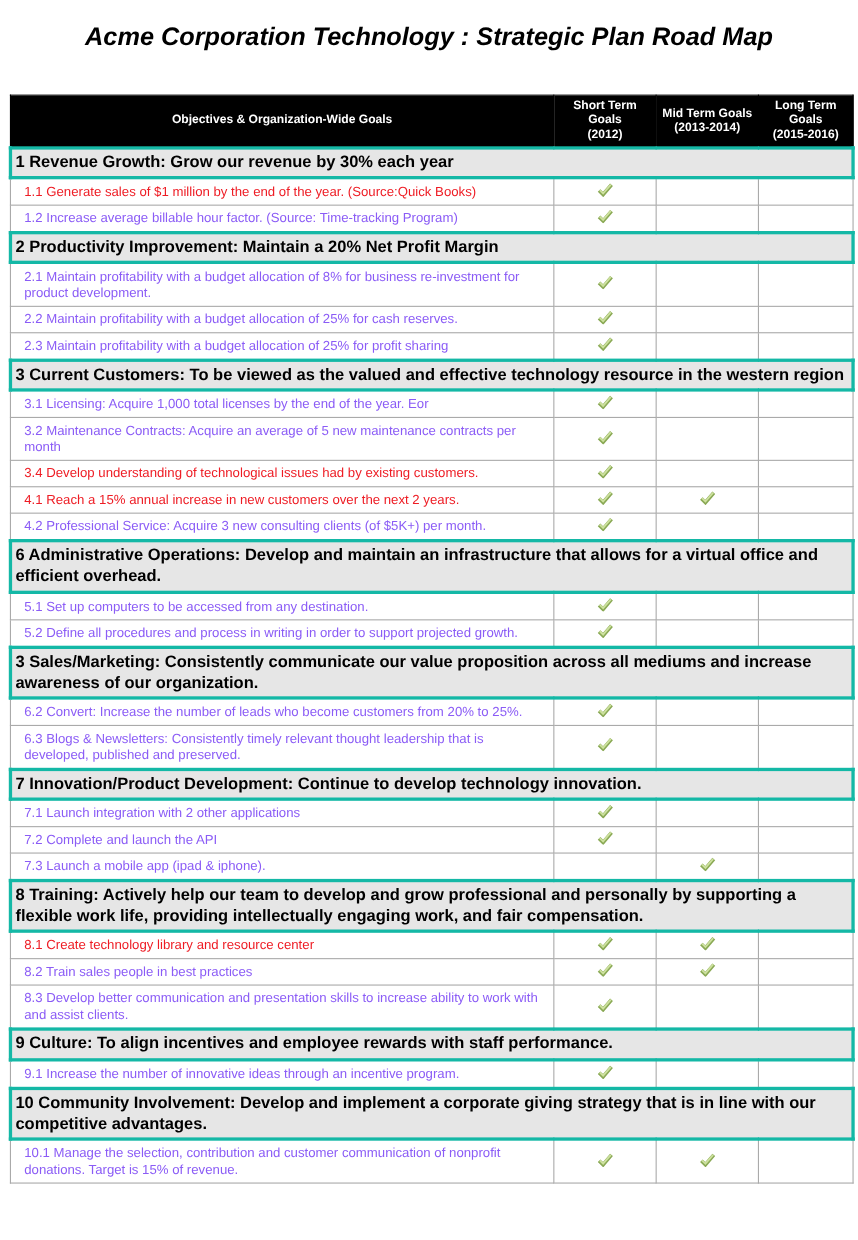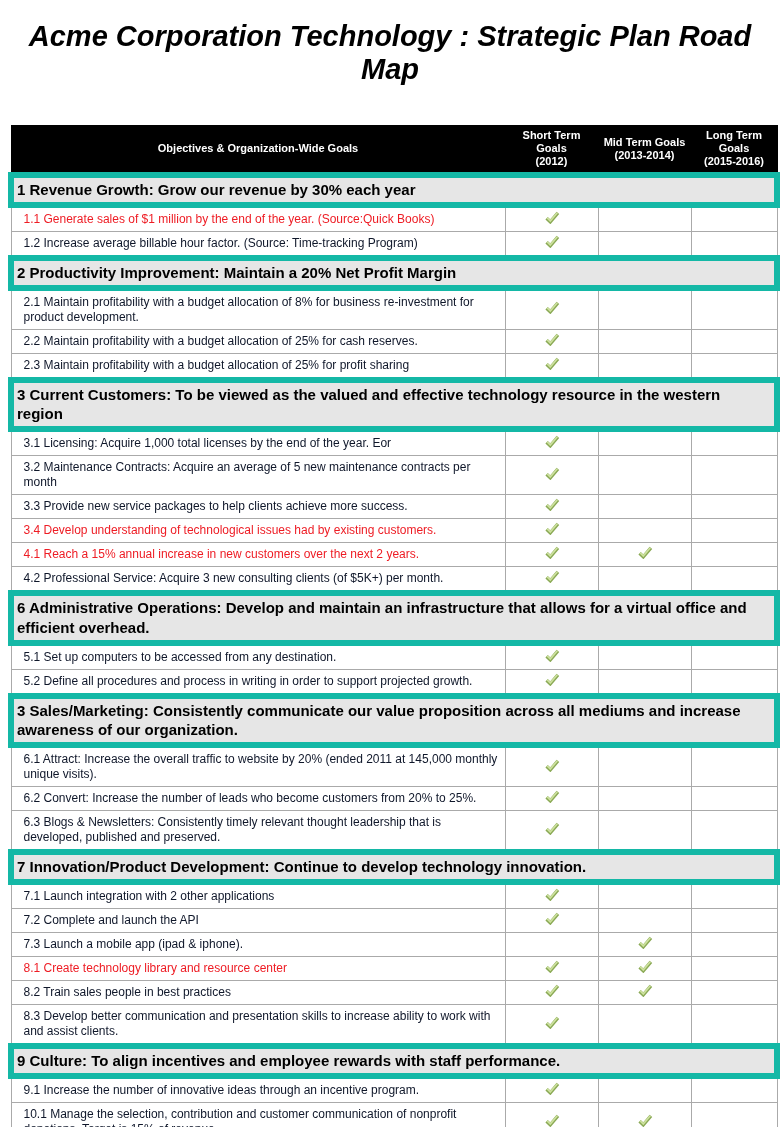--- a/index.html
+++ b/index.html
@@ -13,21 +13,21 @@
     width: 780px;
     min-height: 1127px;
     background: #ffffff;
     position: relative;
     overflow: hidden;
   }
   .page-title {
     margin: 0;
     padding-top: 20px;
     text-align: center;
-    font-size: 29px;
+    font-size: 23px;
     font-weight: bold;
     font-style: italic;
     letter-spacing: 0px;
     color: #000000;
   }
   table.roadmap {
     border-collapse: collapse;
     table-layout: fixed;
     width: 766px;
     margin: 39px 0 0 8px;
@@ -44,33 +44,33 @@
     padding: 3px 2px;
     height: 38px;
     border: 1px solid var(--header-bg, #000000);
   }
   tr.section-row td {
     background: var(--section-bg, #e6e6e6);
     font-size: 15px;
     font-weight: bold;
     line-height: 1.28;
     padding: 2px 4px 3px 3px;
-    border: 6px solid #14b8a6;
+    border: 3px solid #14b8a6;
     color: #000000;
   }
   tr.goal-row td {
     background: #ffffff;
     border: 1px solid var(--border, #aaaaaa);
     font-size: 12px;
     line-height: 1.25;
     vertical-align: middle;
   }
   tr.goal-row td.goal-text {
     padding: 4px 6px 4px 12px;
-    color: #0f172a;
+    color: #8b5cf6;
   }
   tr.goal-row td.goal-text.red {
     color: var(--red-text, #ee1c24);
     margin-top: 38px;
   }
   tr.goal-row td.check-cell {
     text-align: center;
     padding: 2px 0;
   }
   tr.gap-row td {
@@ -178,29 +178,20 @@
         <tr class="goal-row">
           <td class="goal-text">3.2 Maintenance Contracts: Acquire an average of 5 new maintenance contracts per month</td>
           <td class="check-cell"><span class="check"><svg width="16" height="13" viewBox="0 0 16 13" aria-hidden="true">
                 <path d="M2.6 7.2 L6.3 10.8 L13.9 1.9" fill="none" stroke="#8aa955" stroke-width="3.4"></path>
                 <path d="M3.2 6.9 L6.3 9.9 L13.3 1.8" fill="none" stroke="#cde19e" stroke-width="1.7"></path>
               </svg></span></td>
           <td class="check-cell"></td>
           <td class="check-cell"></td>
         </tr>
         <tr class="goal-row">
-          <td class="goal-text">3.3 Provide new service packages to help clients achieve more success.</td>
-          <td class="check-cell"><span class="check"><svg width="16" height="13" viewBox="0 0 16 13" aria-hidden="true">
-                <path d="M2.6 7.2 L6.3 10.8 L13.9 1.9" fill="none" stroke="#8aa955" stroke-width="3.4"></path>
-                <path d="M3.2 6.9 L6.3 9.9 L13.3 1.8" fill="none" stroke="#cde19e" stroke-width="1.7"></path>
-              </svg></span></td>
-          <td class="check-cell"></td>
-          <td class="check-cell"></td>
-        </tr>
-        <tr class="goal-row">
           <td class="goal-text red">3.4 Develop understanding of technological issues had by existing customers.</td>
           <td class="check-cell"><span class="check"><svg width="16" height="13" viewBox="0 0 16 13" aria-hidden="true">
                 <path d="M2.6 7.2 L6.3 10.8 L13.9 1.9" fill="none" stroke="#8aa955" stroke-width="3.4"></path>
                 <path d="M3.2 6.9 L6.3 9.9 L13.3 1.8" fill="none" stroke="#cde19e" stroke-width="1.7"></path>
               </svg></span></td>
           <td class="check-cell"></td>
           <td class="check-cell"></td>
         </tr>
         <tr class="goal-row">
           <td class="goal-text red">4.1 Reach a 15% annual increase in new customers over the next 2 years.</td>
@@ -241,29 +232,20 @@
                 <path d="M2.6 7.2 L6.3 10.8 L13.9 1.9" fill="none" stroke="#8aa955" stroke-width="3.4"></path>
                 <path d="M3.2 6.9 L6.3 9.9 L13.3 1.8" fill="none" stroke="#cde19e" stroke-width="1.7"></path>
               </svg></span></td>
           <td class="check-cell"></td>
           <td class="check-cell"></td>
         </tr>
         <tr class="section-row">
           <td colspan="4">3 Sales/Marketing: Consistently communicate our value proposition across all mediums and increase awareness of our organization.</td>
         </tr>
         <tr class="goal-row">
-          <td class="goal-text">6.1 Attract: Increase the overall traffic to website by 20% (ended 2011 at 145,000 monthly unique visits).</td>
-          <td class="check-cell"><span class="check"><svg width="16" height="13" viewBox="0 0 16 13" aria-hidden="true">
-                <path d="M2.6 7.2 L6.3 10.8 L13.9 1.9" fill="none" stroke="#8aa955" stroke-width="3.4"></path>
-                <path d="M3.2 6.9 L6.3 9.9 L13.3 1.8" fill="none" stroke="#cde19e" stroke-width="1.7"></path>
-              </svg></span></td>
-          <td class="check-cell"></td>
-          <td class="check-cell"></td>
-        </tr>
-        <tr class="goal-row">
           <td class="goal-text">6.2 Convert: Increase the number of leads who become customers from 20% to 25%.</td>
           <td class="check-cell"><span class="check"><svg width="16" height="13" viewBox="0 0 16 13" aria-hidden="true">
                 <path d="M2.6 7.2 L6.3 10.8 L13.9 1.9" fill="none" stroke="#8aa955" stroke-width="3.4"></path>
                 <path d="M3.2 6.9 L6.3 9.9 L13.3 1.8" fill="none" stroke="#cde19e" stroke-width="1.7"></path>
               </svg></span></td>
           <td class="check-cell"></td>
           <td class="check-cell"></td>
         </tr>
         <tr class="goal-row">
           <td class="goal-text">6.3 Blogs &amp; Newsletters: Consistently timely relevant thought leadership that is developed, published and preserved.</td>
@@ -297,20 +279,23 @@
         </tr>
         <tr class="goal-row">
           <td class="goal-text">7.3 Launch a mobile app (ipad &amp; iphone).</td>
           <td class="check-cell"></td>
           <td class="check-cell"><span class="check"><svg width="16" height="13" viewBox="0 0 16 13" aria-hidden="true">
                 <path d="M2.6 7.2 L6.3 10.8 L13.9 1.9" fill="none" stroke="#8aa955" stroke-width="3.4"></path>
                 <path d="M3.2 6.9 L6.3 9.9 L13.3 1.8" fill="none" stroke="#cde19e" stroke-width="1.7"></path>
               </svg></span></td>
           <td class="check-cell"></td>
         </tr>
+        <tr class="section-row">
+          <td colspan="4">8 Training: Actively help our team to develop and grow professional and personally by supporting a flexible work life, providing intellectually engaging work, and fair compensation.</td>
+        </tr>
         <tr class="goal-row">
           <td class="goal-text red">8.1 Create technology library and resource center</td>
           <td class="check-cell"><span class="check"><svg width="16" height="13" viewBox="0 0 16 13" aria-hidden="true">
                 <path d="M2.6 7.2 L6.3 10.8 L13.9 1.9" fill="none" stroke="#8aa955" stroke-width="3.4"></path>
                 <path d="M3.2 6.9 L6.3 9.9 L13.3 1.8" fill="none" stroke="#cde19e" stroke-width="1.7"></path>
               </svg></span></td>
           <td class="check-cell"><span class="check"><svg width="16" height="13" viewBox="0 0 16 13" aria-hidden="true">
                 <path d="M2.6 7.2 L6.3 10.8 L13.9 1.9" fill="none" stroke="#8aa955" stroke-width="3.4"></path>
                 <path d="M3.2 6.9 L6.3 9.9 L13.3 1.8" fill="none" stroke="#cde19e" stroke-width="1.7"></path>
               </svg></span></td>
@@ -341,20 +326,23 @@
           <td colspan="4">9 Culture: To align incentives and employee rewards with staff performance.</td>
         </tr>
         <tr class="goal-row">
           <td class="goal-text">9.1 Increase the number of innovative ideas through an incentive program.</td>
           <td class="check-cell"><span class="check"><svg width="16" height="13" viewBox="0 0 16 13" aria-hidden="true">
                 <path d="M2.6 7.2 L6.3 10.8 L13.9 1.9" fill="none" stroke="#8aa955" stroke-width="3.4"></path>
                 <path d="M3.2 6.9 L6.3 9.9 L13.3 1.8" fill="none" stroke="#cde19e" stroke-width="1.7"></path>
               </svg></span></td>
           <td class="check-cell"></td>
           <td class="check-cell"></td>
+        </tr>
+        <tr class="section-row">
+          <td colspan="4">10 Community Involvement: Develop and implement a corporate giving strategy that is in line with our competitive advantages.</td>
         </tr>
         <tr class="goal-row">
           <td class="goal-text">10.1 Manage the selection, contribution and customer communication of nonprofit donations. Target is 15% of revenue.</td>
           <td class="check-cell"><span class="check"><svg width="16" height="13" viewBox="0 0 16 13" aria-hidden="true">
                 <path d="M2.6 7.2 L6.3 10.8 L13.9 1.9" fill="none" stroke="#8aa955" stroke-width="3.4"></path>
                 <path d="M3.2 6.9 L6.3 9.9 L13.3 1.8" fill="none" stroke="#cde19e" stroke-width="1.7"></path>
               </svg></span></td>
           <td class="check-cell"><span class="check"><svg width="16" height="13" viewBox="0 0 16 13" aria-hidden="true">
                 <path d="M2.6 7.2 L6.3 10.8 L13.9 1.9" fill="none" stroke="#8aa955" stroke-width="3.4"></path>
                 <path d="M3.2 6.9 L6.3 9.9 L13.3 1.8" fill="none" stroke="#cde19e" stroke-width="1.7"></path>

